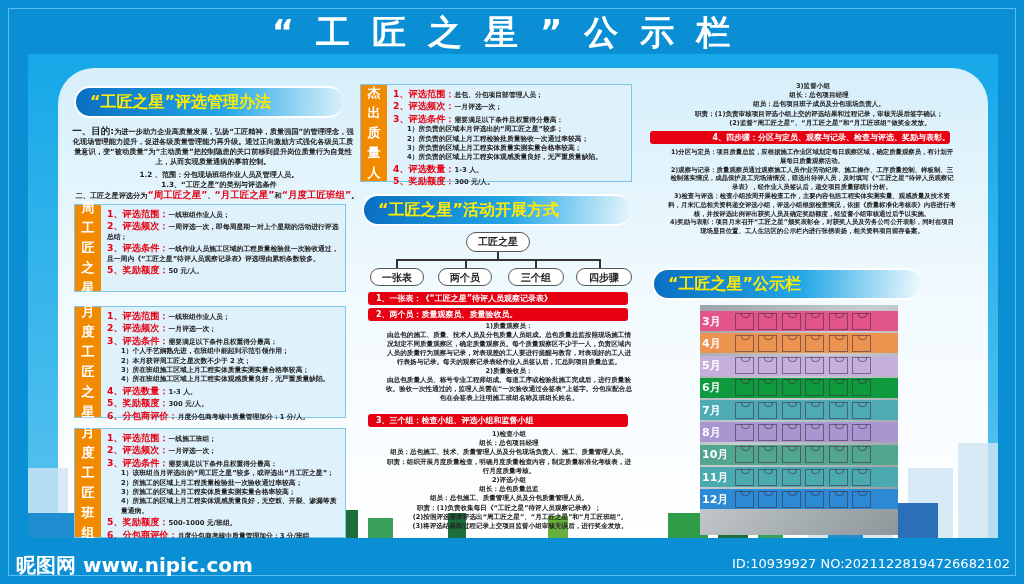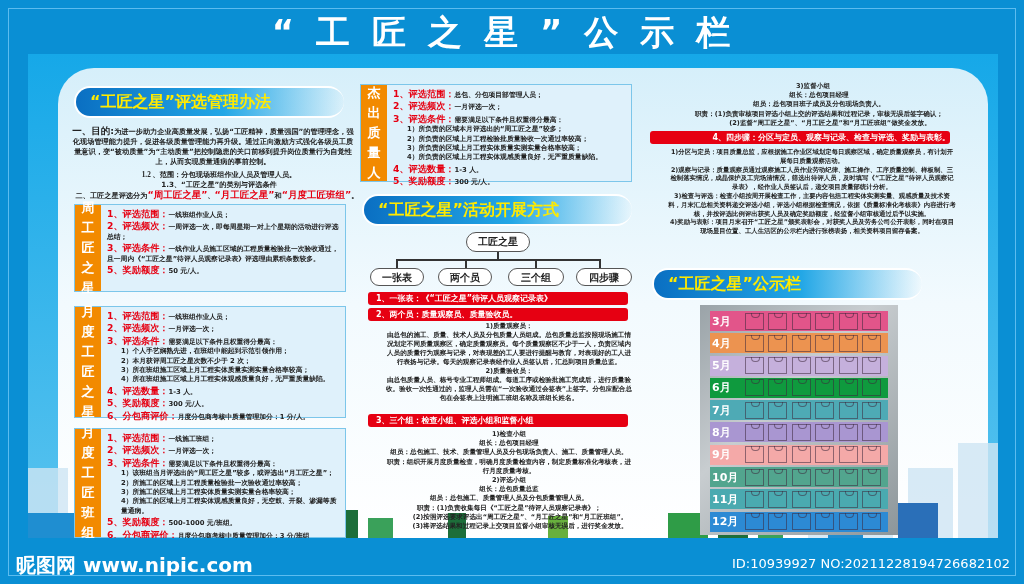--- a/index.html
+++ b/index.html
@@ -19,21 +19,21 @@
 .red{color:#e60012;}
 .card{position:absolute;background:#dff1fb;border:1px solid #7cc6ea;display:flex;}
 .card .side{width:26px;background:#f28a00;color:#fff;font-size:13px;font-weight:bold;line-height:20px;display:flex;flex-direction:column;justify-content:center;align-items:center;}
 .card .body{flex:1;padding:3px 6px;font-size:6.8px;line-height:9.4px;font-weight:bold;color:#222;}
 .card .body .h{font-size:9.2px;line-height:12px;}
 .card .body .h .r{color:#e60012;}
 .card .body .sub{padding-left:14px;}
 .redbar{position:absolute;height:13px;background:#e60012;color:#fff;font-size:8px;font-weight:bold;line-height:13px;padding-left:8px;border-radius:3px;white-space:nowrap;}
 .tree-box{position:absolute;border:1.5px solid #555;background:#fff;font-size:10px;font-weight:bold;text-align:center;line-height:17px;border-radius:10px;color:#222;}
 .tree-line{position:absolute;background:#333;}
-.board{position:absolute;left:700px;top:305px;width:198px;height:230px;background:linear-gradient(135deg,#9aa3a8,#c8cdd0 40%,#8d969a);padding:6px 10px;}
+.board{position:absolute;left:700px;top:305px;width:198px;height:230px;background:linear-gradient(135deg,#9aa3a8,#c8cdd0 40%,#8d969a);padding:6px 0;}
 .row{height:20px;margin-bottom:2.3px;display:flex;align-items:center;}
 .row .m{width:30px;color:#fff;font-size:11px;font-weight:bold;padding-left:2px;}
 .row .slot{width:19px;height:17px;border:1px solid rgba(60,40,60,0.55);margin-left:4.5px;position:relative;}
 .row .slot:after{content:"";position:absolute;left:5px;top:-1px;width:7px;height:4px;border:1px solid rgba(60,40,60,0.55);border-top:none;border-radius:0 0 4px 4px;}
 </style>
 </head>
 <body>
 
 <div class="frame"></div>
 <div class="title">“工匠之星”公示栏</div>
@@ -72,21 +72,21 @@
         <rect x="870" y="75" width="40" height="35" fill="#2a6fb8"></rect>
     </g>
   </svg>
 </div>
 
 <div class="pill" style="left:74px;top:86px;width:270px;">“工匠之星”评选管理办法</div>
 
 <div class="txt" style="left:72px;top:126px;width:282px;">
   <span class="big">一、目的:</span><span>为进一步助力企业高质量发展，弘扬“工匠精神，质量强国”的管理理念，强化现场管理能力提升，促进各级质量管理能力再升级。通过正向激励方式强化各级员工质量意识，变“被动质量”为“主动质量”把控制隐患的关口前移到提升岗位质量行为自觉性上，从而实现质量通病的事前控制。</span>
 </div>
-<div class="txt" style="left:84px;top:170px;width:270px;font-family:Liberation Serif, serif;">1.2 、范围：分包现场班组作业人员及管理人员。</div>
+<div class="txt" style="left:84px;top:170px;width:270px;">1.2 、范围：分包现场班组作业人员及管理人员。</div>
 <div class="txt" style="left:84px;top:180px;width:270px;">1.3、“工匠之星”的类别与评选条件</div>
 <div class="txt" style="left:72px;top:190px;width:290px;white-space:nowrap;">
   <span>二、工匠之星评选分为</span><span class="red big">“周工匠之星”</span><span>、</span><span class="red big">“月工匠之星”</span><span>和</span><span class="red big">“月度工匠班组”</span><span>。</span>
 </div>
 
 <div class="card" style="left:74px;top:204px;width:272px;height:88px;">
     <div class="side">
       <span>周</span>
       <span>工</span>
       <span>匠</span>
@@ -271,29 +271,20 @@
     </div>
     <div class="row" style="background: rgb(169, 150, 209);">
       <span class="m">8月</span>
       <span class="slot"></span>
       <span class="slot"></span>
       <span class="slot"></span>
       <span class="slot"></span>
       <span class="slot"></span>
       <span class="slot"></span>
     </div>
-    <div class="row" style="background: rgb(244, 169, 168);">
-      <span class="m">9月</span>
-      <span class="slot"></span>
-      <span class="slot"></span>
-      <span class="slot"></span>
-      <span class="slot"></span>
-      <span class="slot"></span>
-      <span class="slot"></span>
-    </div>
     <div class="row" style="background: rgb(82, 165, 142);">
       <span class="m">10月</span>
       <span class="slot"></span>
       <span class="slot"></span>
       <span class="slot"></span>
       <span class="slot"></span>
       <span class="slot"></span>
       <span class="slot"></span>
     </div>
     <div class="row" style="background: rgb(74, 170, 176);">

